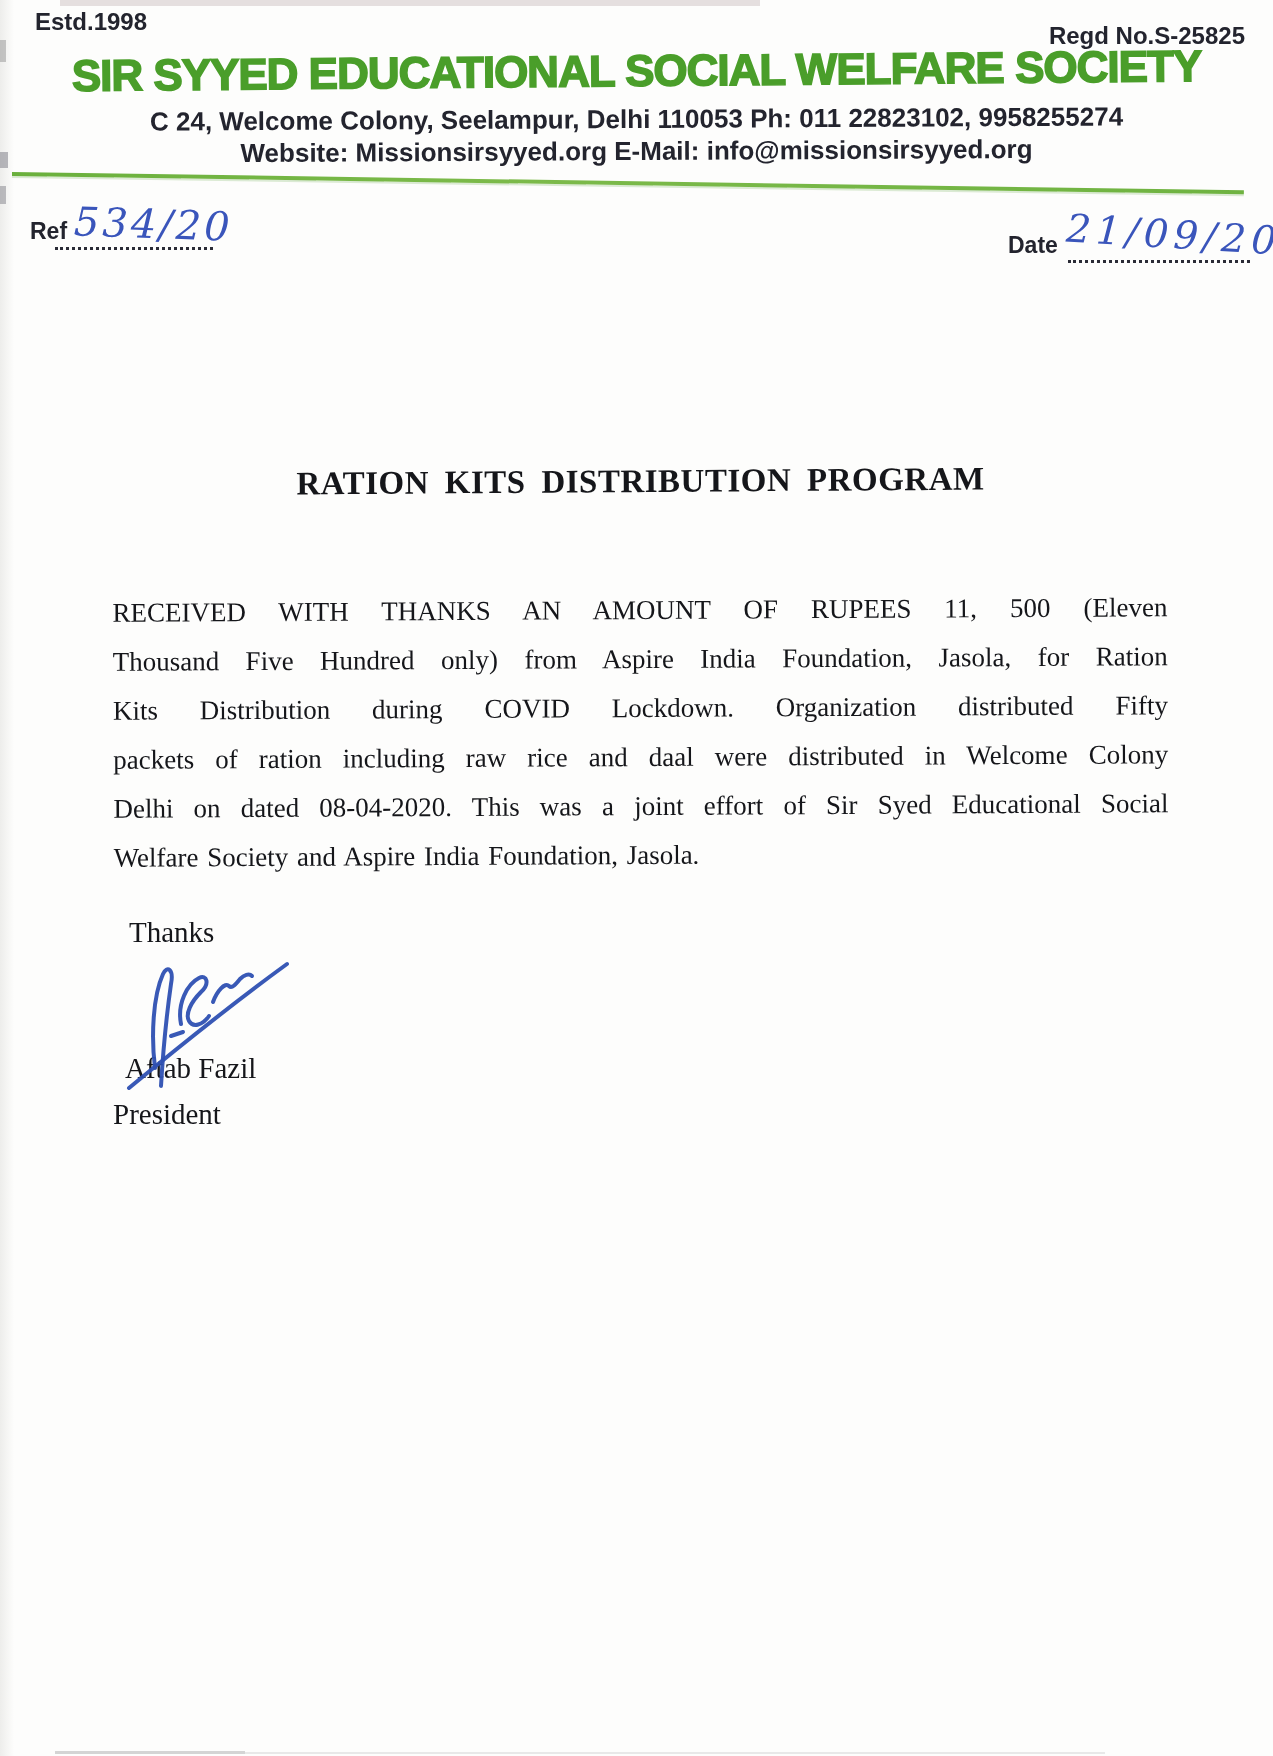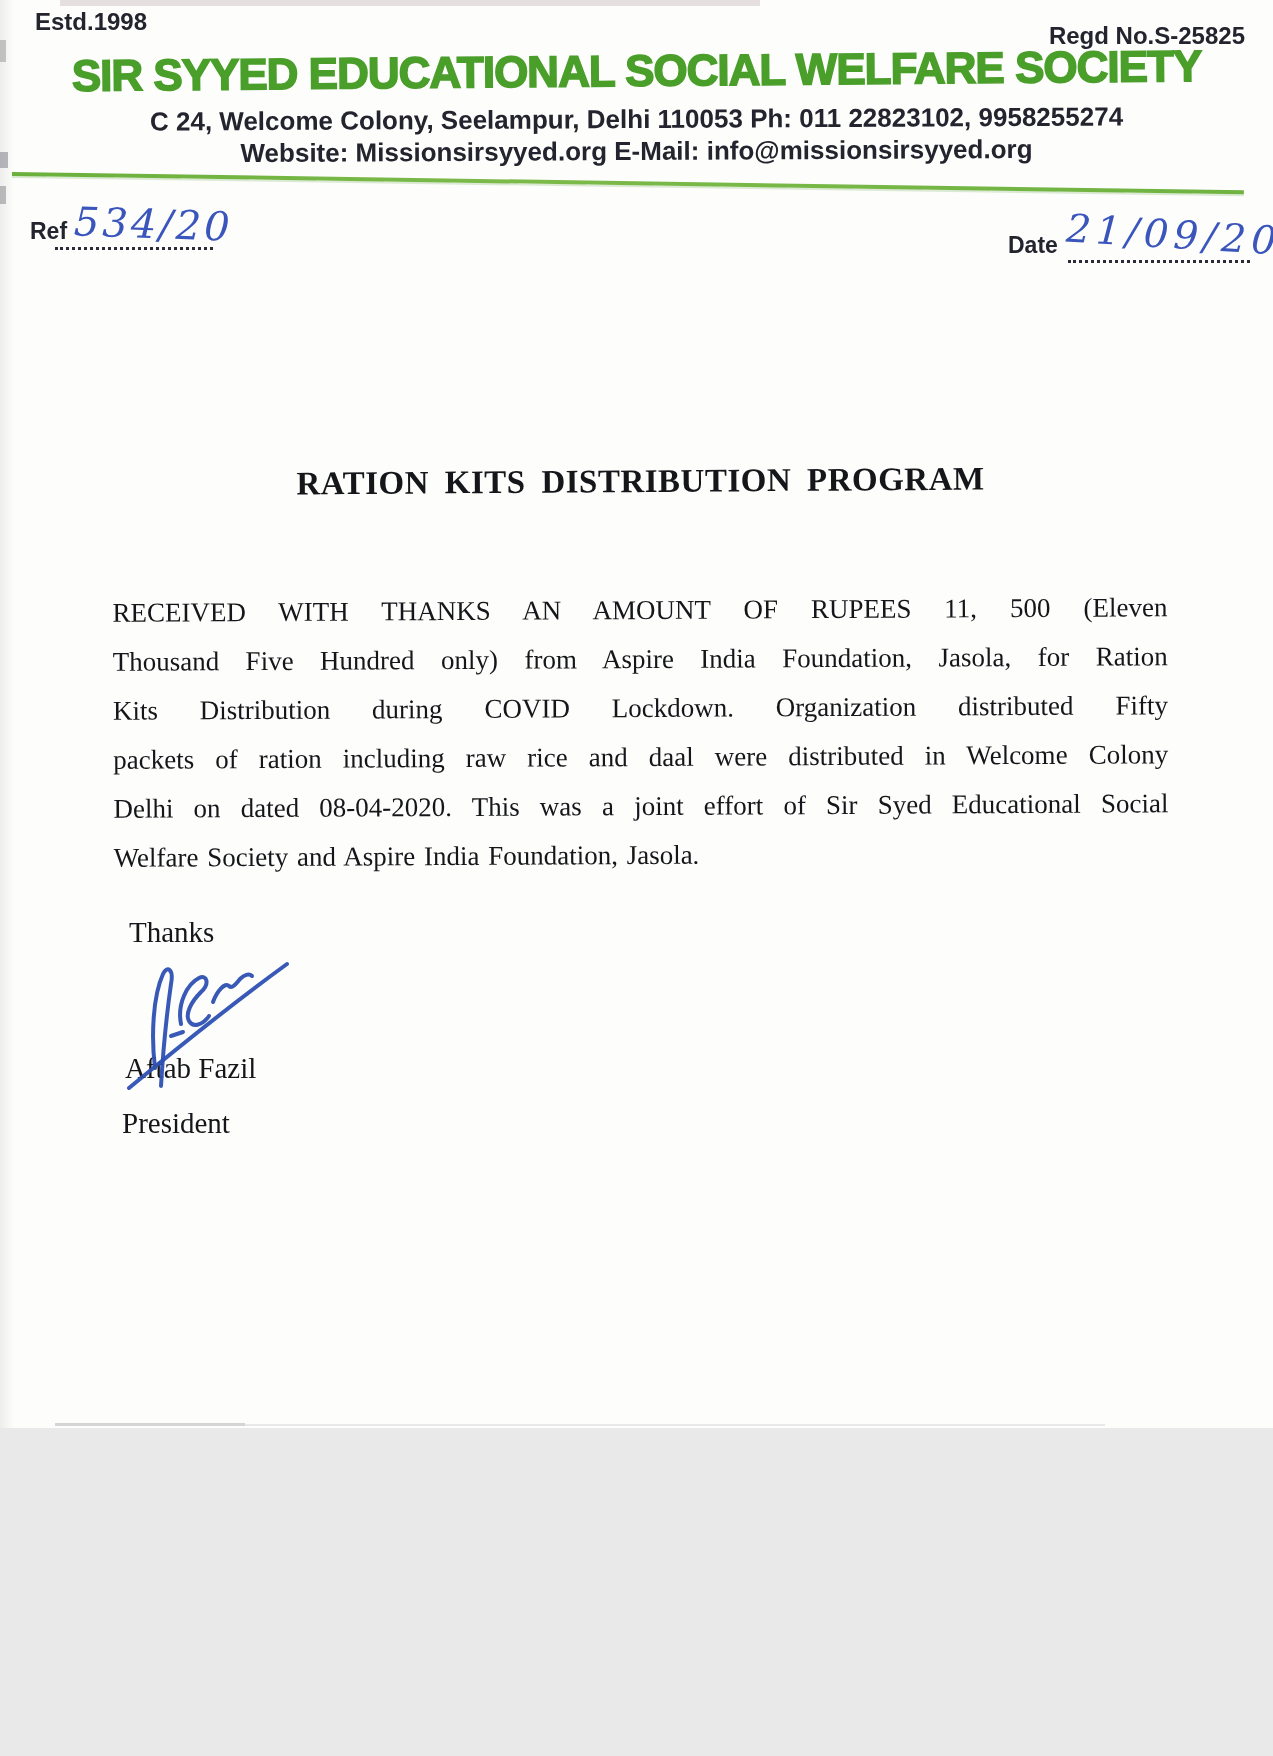--- a/index.html
+++ b/index.html
@@ -1,18 +1,18 @@
 <!DOCTYPE html>
 <html><head>
 <meta charset="utf-8">
 <style>
   html,body{margin:0;padding:0;background:#e9e9e9;}
   .page{
     position:relative;
-    width:1273px;height:1428px;
+    width:1273px;height:1756px;
     margin:0 auto;
     background:linear-gradient(90deg,#ededeb 0px,#fdfdfc 14px,#fdfdfc 100%);
     overflow:hidden;
     font-family:"Liberation Sans",sans-serif;
     color:#23242e;
   }
   
   .artifact{position:absolute;pointer-events:none;}
   .edge-top{left:60px;top:0;width:700px;height:6px;background:#d9cfcf;opacity:.65;}
   .smudge1{left:0;top:40px;width:6px;height:22px;background:#9a9a9a;opacity:.55;}
@@ -77,21 +77,21 @@
     transform:rotate(-0.3deg);
   }
   .letter-body .jl{text-align:justify;text-align-last:justify;}
   .letter-body .ll{text-align:left;}
   .closing{position:absolute;left:113px;top:900px;margin:16px;
     font-family:"Liberation Serif",serif;font-size:29px;color:#15161a;}
   .sig{position:absolute;left:115px;top:948px;width:200px;height:168px;z-index:3;pointer-events:none;}
   .sig path{fill:none;stroke:#2e50b2;stroke-width:4;stroke-linecap:round;stroke-linejoin:round;opacity:.95;}
   .sig-name{position:absolute;left:113px;top:1040px;margin:12px;
     font-family:"Liberation Serif",serif;font-size:29px;color:#15161a;z-index:2;}
-  .sig-title{position:absolute;left:113px;top:1098px;margin:9px;
+  .sig-title{position:absolute;left:113px;top:1098px;margin:0;
     font-family:"Liberation Serif",serif;font-size:29px;color:#15161a;}
 </style>
 </head>
 <body>
 
 <div class="page">
 
   <div class="artifact edge-top"></div>
   <div class="artifact smudge1"></div>
   <div class="artifact smudge2"></div>

